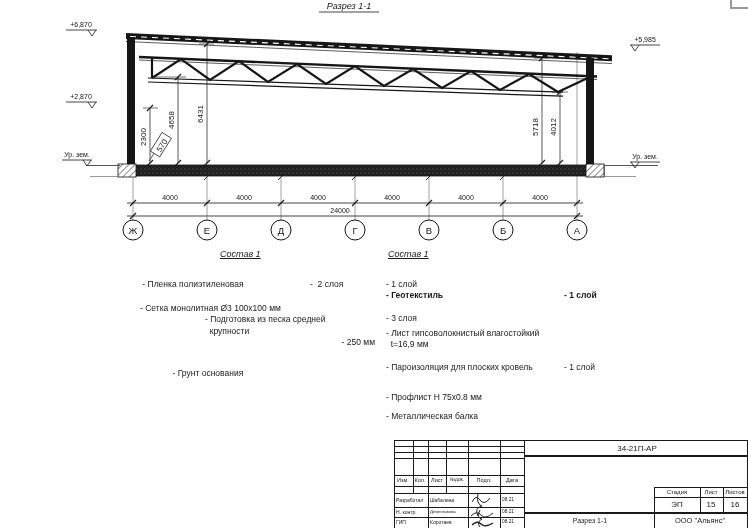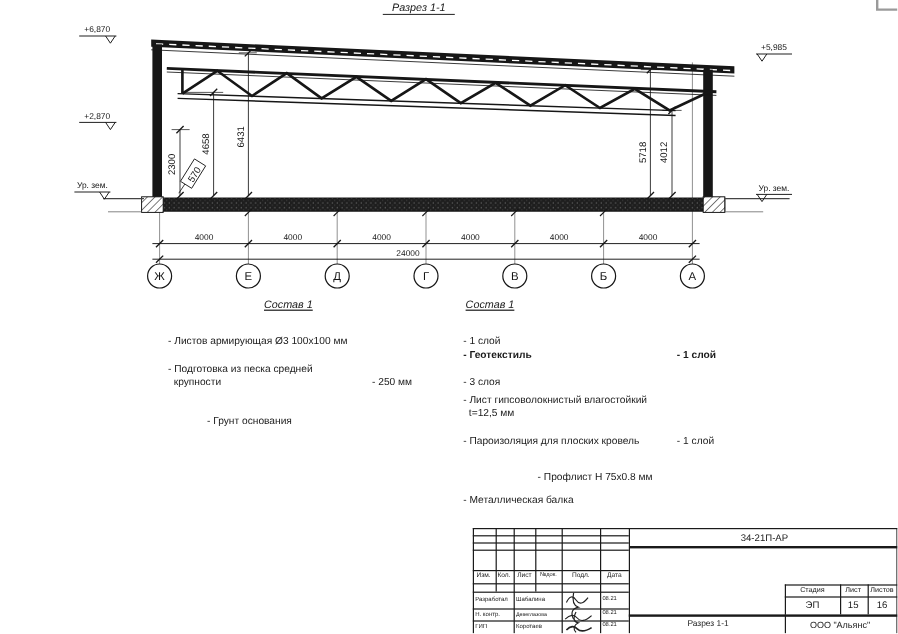--- a/index.html
+++ b/index.html
@@ -188,24 +188,28 @@
     <text class="axistxt" x="281" y="233.5" text-anchor="middle">Д</text>
     <text class="axistxt" x="355" y="233.5" text-anchor="middle">Г</text>
     <text class="axistxt" x="429" y="233.5" text-anchor="middle">В</text>
     <text class="axistxt" x="503" y="233.5" text-anchor="middle">Б</text>
     <text class="axistxt" x="577" y="233.5" text-anchor="middle">А</text>
   </svg>
 
   <div class="sostav s1" style="left:140px;top:249px;width:235px;">
     <div class="heading" style="margin-left:80px;margin-bottom:18px;">Состав 1</div>
     <div class="s-item" style="margin-top:13px;">
-      <span class="s-name">- Листов армирующая Ø3 100x100 мм</span>
-      <span class="s-val"></span>
-    </div>
-    <div class="s-item" style="margin-top:12px;">
+      <span class="s-name"> - Пленка полиэтиленовая</span>
+      <span class="s-val">-  2 слоя</span>
+    </div>
+    <div class="s-item" style="margin-top:13px;">
+      <span class="s-name">- Сетка монолитная Ø3 100x100 мм</span>
+      <span class="s-val"></span>
+    </div>
+    <div class="s-item" style="flex-direction:column;">
       <span class="s-name">- Подготовка из песка средней
   крупности</span>
       <span class="s-val">- 250 мм</span>
     </div>
     <div class="s-item" style="margin-top:20px;justify-content:center;">
       <span class="s-name">- Грунт основания</span>
       <span class="s-val"></span>
     </div>
   </div>
 
@@ -216,28 +220,28 @@
     </div>
     <div class="s-item" style="font-weight:bold;">
       <span class="s-name">- Геотекстиль</span>
       <span class="s-val">- 1 слой</span>
     </div>
     <div class="s-item" style="margin-top:12px;">
       <span class="s-val">- 3 слоя</span>
     </div>
     <div class="s-item" style="margin-top:3px;">
       <span class="s-name">- Лист гипсоволокнистый влагостойкий
-  t=12,5 мм</span>
+  t=16,9 мм</span>
       <span class="s-val"></span>
     </div>
     <div class="s-item" style="margin-top:12px;">
       <span class="s-name">- Пароизоляция для плоских кровель</span>
       <span class="s-val">- 1 слой</span>
     </div>
-    <div class="s-item" style="margin-top:19px;justify-content:flex-end;">
+    <div class="s-item" style="margin-top:19px;">
       <span class="s-name">- Профлист Н 75x0.8 мм</span>
       <span class="s-val"></span>
     </div>
     <div class="s-item" style="margin-top:8px;">
       <span class="s-name">- Металлическая балка</span>
       <span class="s-val"></span>
     </div>
   </div>
 
   <div class="tb">

